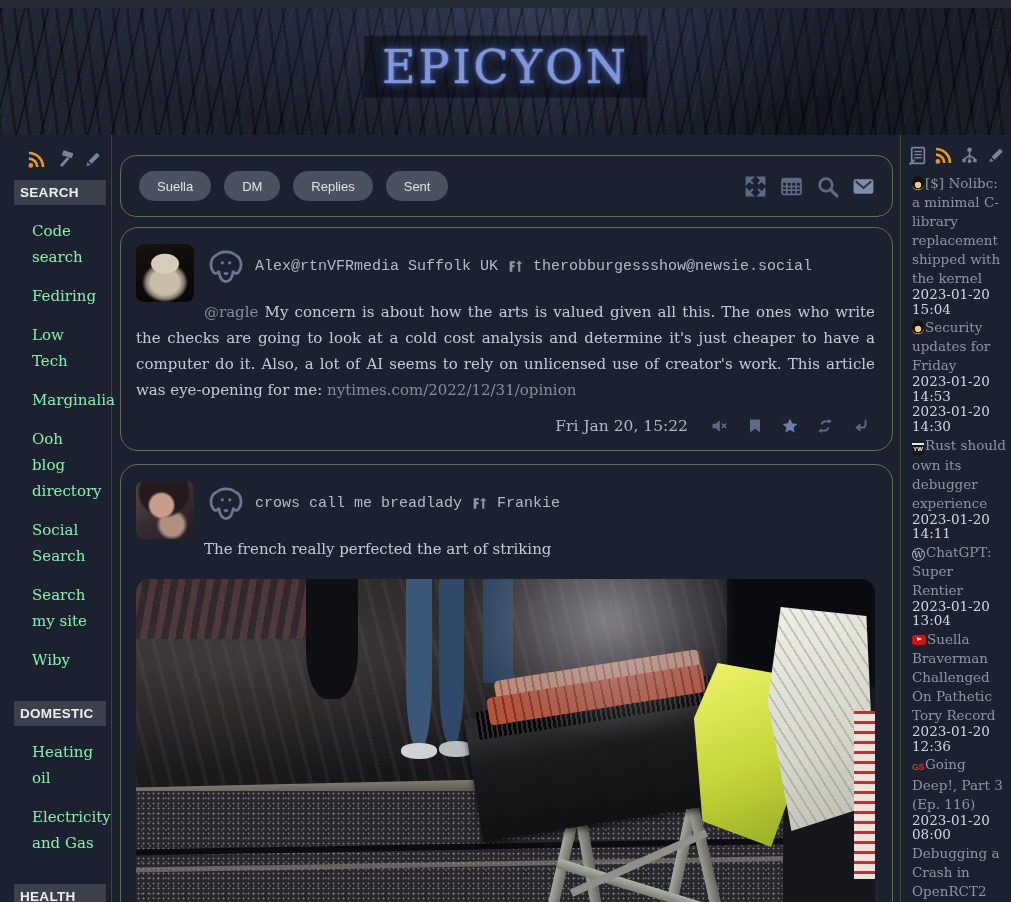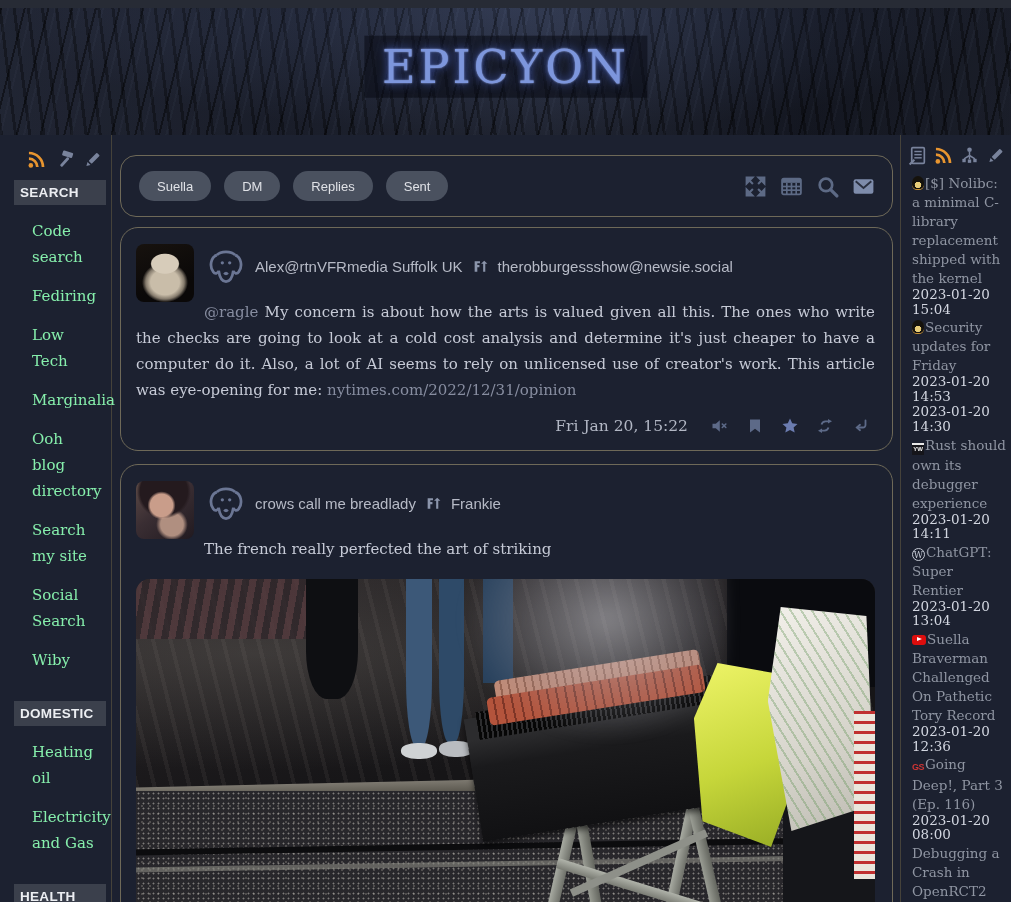--- a/index.html
+++ b/index.html
@@ -47,21 +47,21 @@
      radial-gradient(ellipse 42% 30% at 50% 34%, #d7ccba 0 55%, rgba(0,0,0,0) 60%),
      radial-gradient(ellipse 55% 48% at 50% 66%, #c9bda9 0 45%, #857b6d 60%, rgba(0,0,0,0) 72%),
      linear-gradient(160deg,#17120e,#0a0808 70%);}
   .avatar.woman{background:
      radial-gradient(circle at 44% 42%, #c99d8a 0 24%, rgba(0,0,0,0) 30%),
      radial-gradient(circle at 48% 18%, #241a1e 0 42%, rgba(0,0,0,0) 48%),
      radial-gradient(circle at 62% 75%, #b08f80 0 20%, rgba(0,0,0,0) 28%),
      linear-gradient(140deg,#5c4a46 0%,#3a2e33 45%,#211a20 100%);}
   .post-header{display:flex;align-items:center;gap:7px;height:46px;}
   .dog-icon{width:44px;height:40px;flex:0 0 44px;}
-  .handle{font-family:Liberation Sans, sans-serif;font-size:15px;color:#b6bac6;cursor:pointer;text-decoration:none;}
+  .handle{font-family:Liberation Mono, monospace;font-size:15px;color:#b6bac6;cursor:pointer;text-decoration:none;}
   .boost-icon{width:17px;height:17px;margin:0 2px;}
   .post-body{color:#c6cad6;font-size:15px;line-height:26px;text-align:justify;margin-top:10px;}
   .post-body .lnk{color:#878da0;text-decoration:none;cursor:pointer;}
   .post-footer{display:flex;justify-content:flex-end;align-items:center;gap:17px;margin:14px 6px 4px 0;}
   .timestamp{color:#b2b7c4;font-size:15.5px;margin-right:6px;cursor:pointer;text-decoration:none;}
   .ficon{width:18px;height:18px;cursor:pointer;}
   
   .news-list{margin-top:7px;}
   .news-item{margin:0 0 1px 5px;}
   .news-title{color:#8f95a2;font-size:13.5px;line-height:14.6px;cursor:pointer;text-decoration:none;}
@@ -178,22 +178,22 @@
 
     <div>
       <div class="side-header">SEARCH</div>
       <div class="side-links">
 
       <a class="side-link">Code search</a>
           <a class="side-link">Fediring</a>
           <a class="side-link">Low Tech</a>
           <a class="side-link">Marginalia</a>
           <a class="side-link">Ooh blog directory</a>
+          <a class="side-link">Social Search</a>
           <a class="side-link">Search my site</a>
-          <a class="side-link">Social Search</a>
           <a class="side-link">Wiby</a>
         </div>
     </div>
     <div>
       <div class="side-header later">DOMESTIC</div>
       <div class="side-links">
 
       <a class="side-link">Heating oil</a>
           <a class="side-link">Electricity and Gas</a>
         </div>

